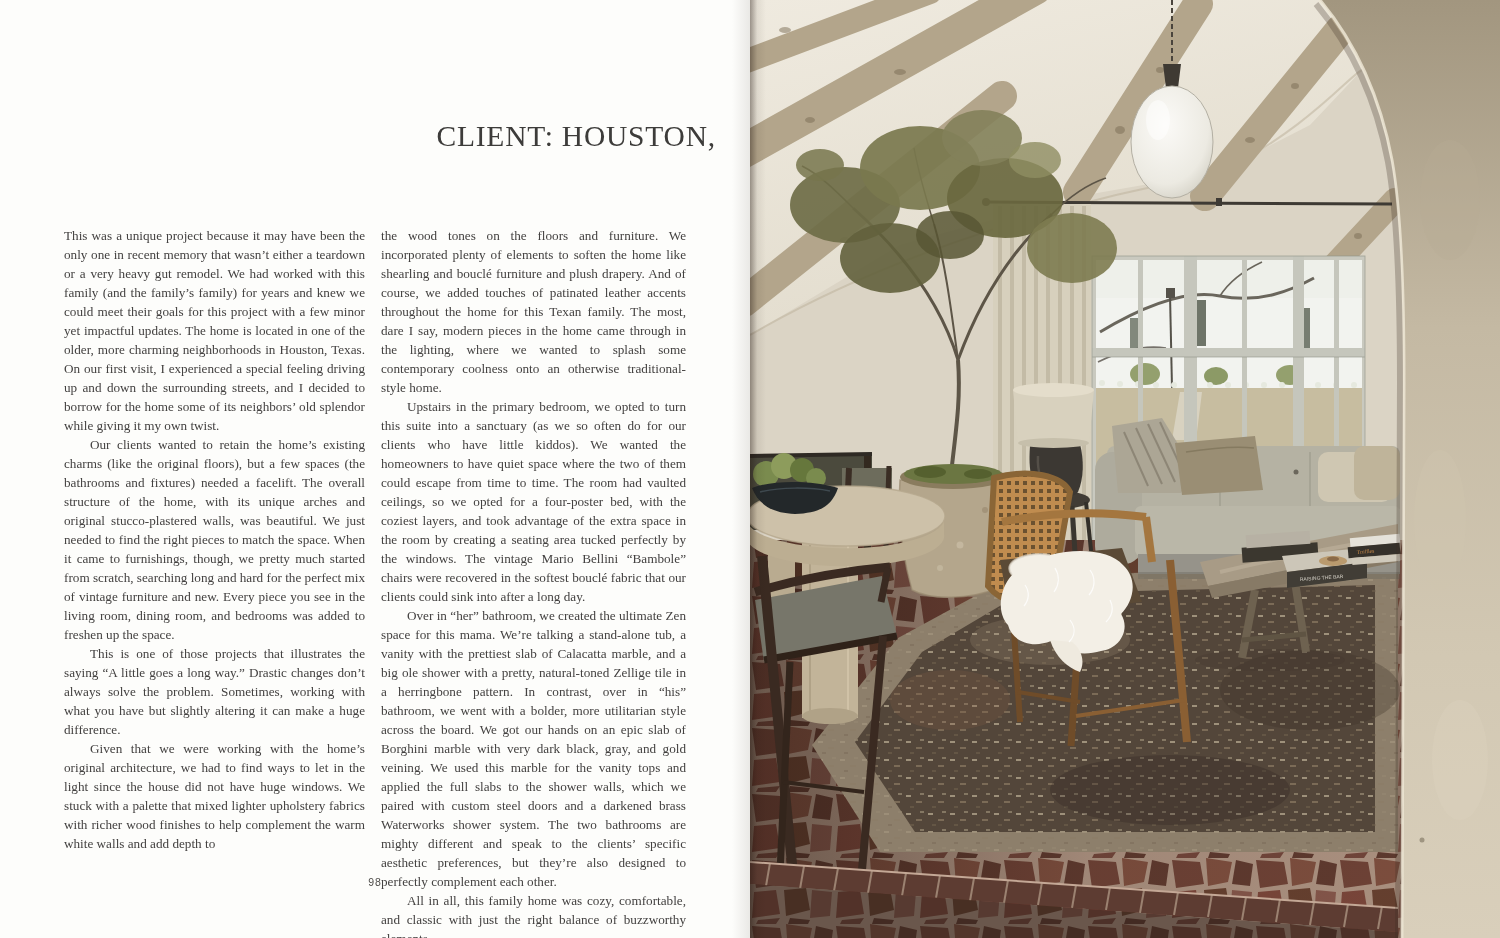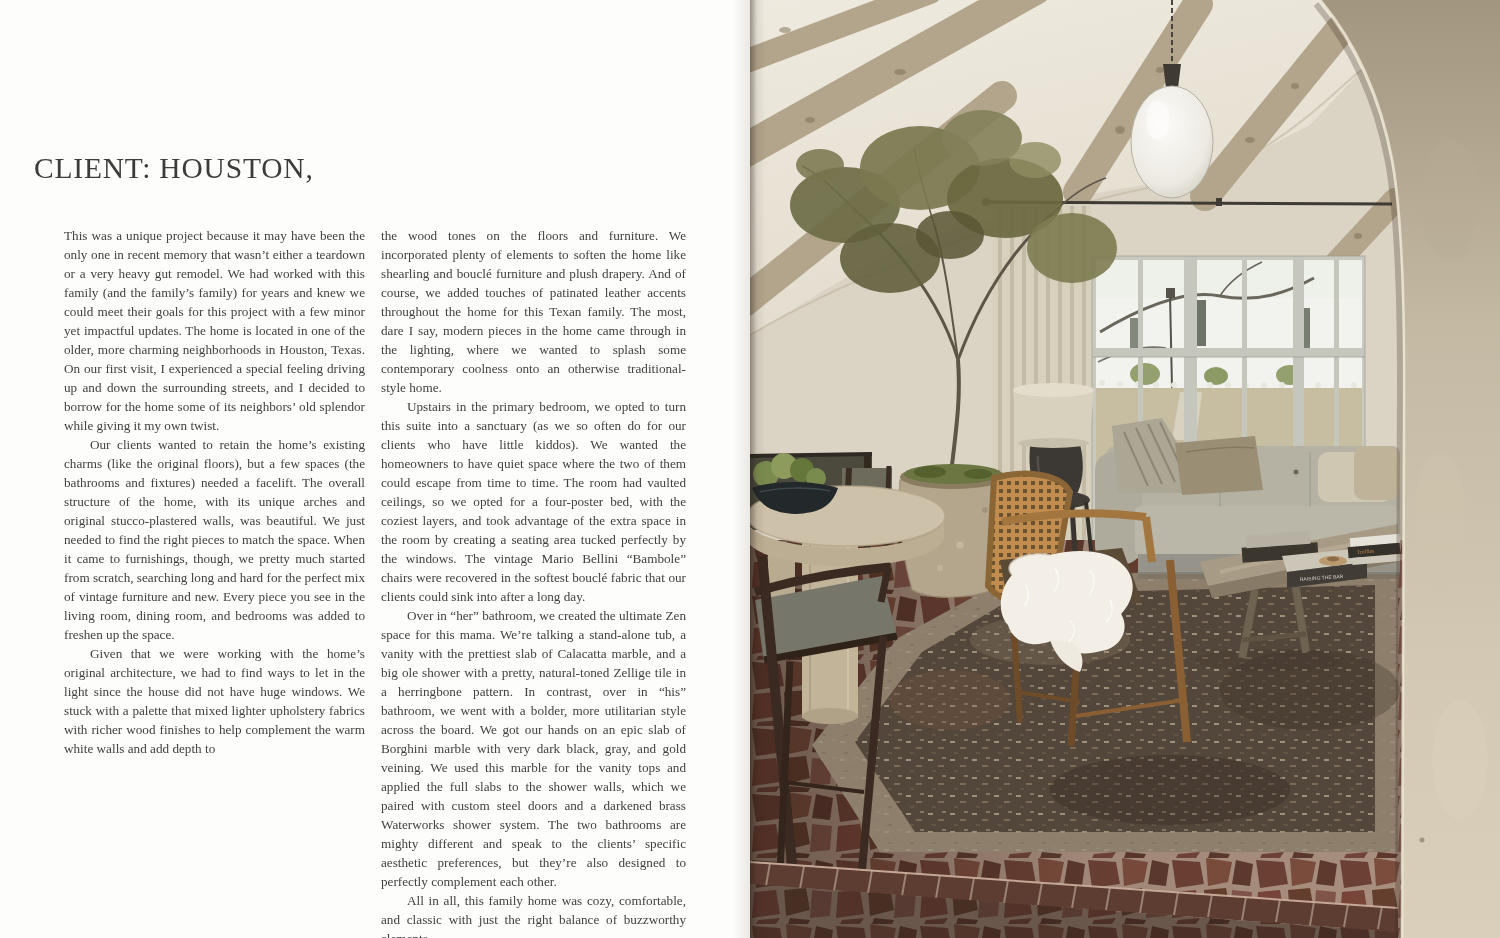--- a/index.html
+++ b/index.html
@@ -5,23 +5,23 @@
   html,body{margin:0;padding:0;background:#e9e7e2;}
   #spread{position:relative;width:1500px;height:938px;background:#fdfdfb;overflow:hidden;
           font-family:"Liberation Serif",serif;}
   
   #page-left{position:absolute;left:0;top:0;width:750px;height:938px;background:#fdfdfb;}
   #gutter-left{position:absolute;right:0;top:0;width:18px;height:100%;
     background:linear-gradient(to right, rgba(0,0,0,0) 0%, rgba(60,50,40,.10) 100%);}
   .running-head{position:absolute;left:64px;top:41px;width:622px;text-align:center;
     font-family:"Liberation Sans",sans-serif;font-size:9.5px;letter-spacing:3.2px;
     color:#55534f;font-weight:400;}
-  .title{position:absolute;left:34px;top:121px;width:682px;text-align:left;
+  .title{position:absolute;left:34px;top:121px;width:682px;text-align:right;
     font-family:"Liberation Serif",serif;font-weight:400;color:#3d3c3a;
-    font-size:29.5px;line-height:30px;letter-spacing:.8px;margin-top:32px;}
+    font-size:29.5px;line-height:30px;letter-spacing:.8px;}
   .col{position:absolute;top:226px;width:301px;text-align:justify;color:#434140;
     font-size:13.2px;line-height:19px;}
   #col-left{left:64px;}
   #col-right{left:381px;width:305px;}
   .col p{margin:0;text-indent:26px;}
   .col p.first{text-indent:0;}
   .folio{position:absolute;left:64px;top:876px;width:622px;text-align:center;
     font-family:"Liberation Sans",sans-serif;font-size:10.5px;letter-spacing:1px;color:#4e4c49;}
   
   #page-right{position:absolute;left:750px;top:0;width:750px;height:938px;}
@@ -32,28 +32,30 @@
 
 <div id="spread">
 
   <div id="page-left">
     <div class="title">
       <div>CLIENT: HOUSTON,</div>
     </div>
     <div class="col" id="col-left">
         <p class="first">This was a unique project because it may have been the only one in recent memory that wasn’t either a teardown or a very heavy gut remodel. We had worked with this family (and the family’s family) for years and knew we could meet their goals for this project with a few minor yet impactful updates. The home is located in one of the older, more charming neighborhoods in Houston, Texas. On our first visit, I experienced a special feeling driving up and down the surrounding streets, and I decided to borrow for the home some of its neighbors’ old splendor while giving it my own twist.</p>
         <p>Our clients wanted to retain the home’s existing charms (like the original floors), but a few spaces (the bathrooms and fixtures) needed a facelift. The overall structure of the home, with its unique arches and original stucco-plastered walls, was beautiful. We just needed to find the right pieces to match the space. When it came to furnishings, though, we pretty much started from scratch, searching long and hard for the perfect mix of vintage furniture and new. Every piece you see in the living room, dining room, and bedrooms was added to freshen up the space.</p>
+        <p>This is one of those projects that illustrates the saying “A little goes a long way.” Drastic changes don’t always solve the problem. Sometimes, working with what you have but slightly altering it can make a huge difference.</p>
         <p>Given that we were working with the home’s original architecture, we had to find ways to let in the light since the house did not have huge windows. We stuck with a palette that mixed lighter upholstery fabrics with richer wood finishes to help complement the warm white walls and add depth to</p>
       </div>
     <div class="col" id="col-right">
         <p class="first">the wood tones on the floors and furniture. We incorporated plenty of elements to soften the home like shearling and bouclé furniture and plush drapery. And of course, we added touches of patinated leather accents throughout the home for this Texan family. The most, dare I say, modern pieces in the home came through in the lighting, where we wanted to splash some contemporary coolness onto an otherwise traditional-style home.</p>
         <p>Upstairs in the primary bedroom, we opted to turn this suite into a sanctuary (as we so often do for our clients who have little kiddos). We wanted the homeowners to have quiet space where the two of them could escape from time to time. The room had vaulted ceilings, so we opted for a four-poster bed, with the coziest layers, and took advantage of the extra space in the room by creating a seating area tucked perfectly by the windows. The vintage Mario Bellini “Bambole” chairs were recovered in the softest bouclé fabric that our clients could sink into after a long day.</p>
         <p>Over in “her” bathroom, we created the ultimate Zen space for this mama. We’re talking a stand-alone tub, a vanity with the prettiest slab of Calacatta marble, and a big ole shower with a pretty, natural-toned Zellige tile in a herringbone pattern. In contrast, over in “his” bathroom, we went with a bolder, more utilitarian style across the board. We got our hands on an epic slab of Borghini marble with very dark black, gray, and gold veining. We used this marble for the vanity tops and applied the full slabs to the shower walls, which we paired with custom steel doors and a darkened brass Waterworks shower system. The two bathrooms are mighty different and speak to the clients’ specific aesthetic preferences, but they’re also designed to perfectly complement each other.</p>
         <p>All in all, this family home was cozy, comfortable, and classic with just the right balance of buzzworthy elements.</p>
       </div>
+    <div class="folio">98</div>
     <div id="gutter-left"></div>
   </div>
 
   <div id="page-right">
   <svg id="photo-svg" width="750" height="938" viewBox="0 0 750 938" xmlns="http://www.w3.org/2000/svg">
     <defs>
       <radialGradient id="gGlobe" cx="42%" cy="35%" r="75%">
         <stop offset="0%" stop-color="#fbfaf7"></stop>
             <stop offset="70%" stop-color="#eceae2"></stop>
         <stop offset="100%" stop-color="#cfccc0"></stop>

